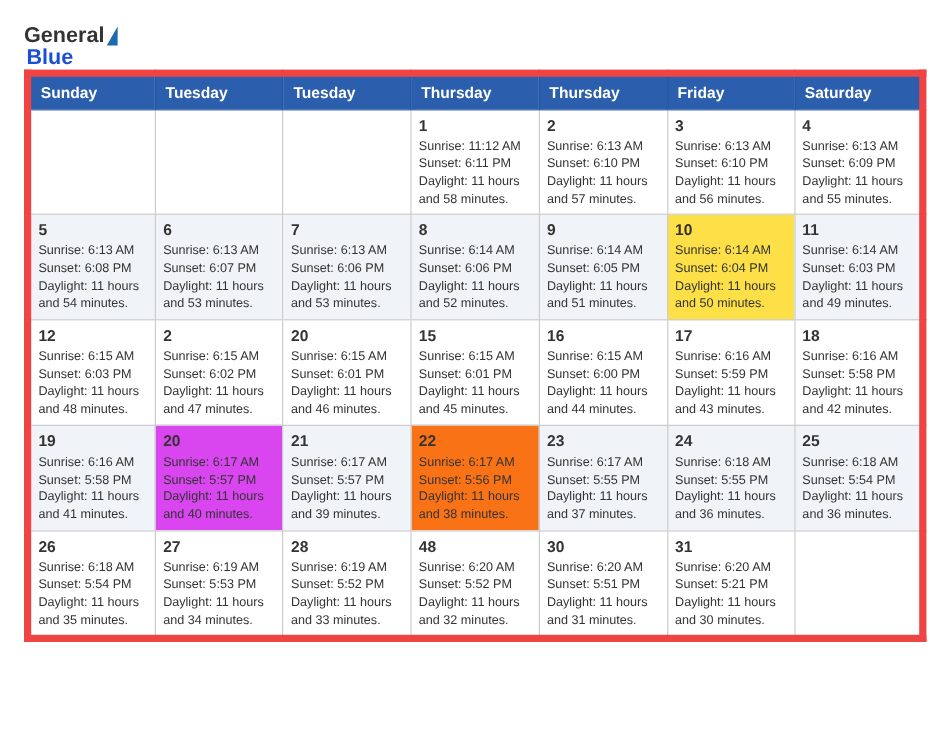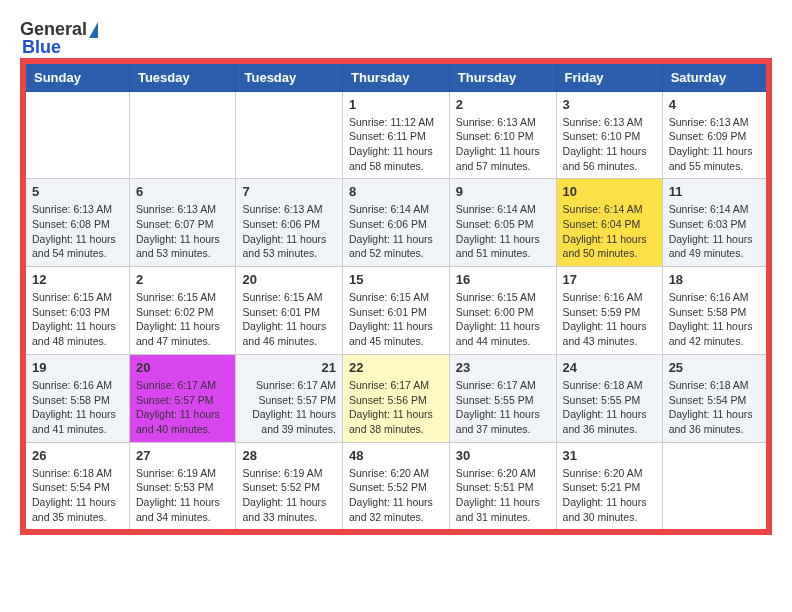--- a/index.html
+++ b/index.html
@@ -226,27 +226,27 @@
           <div class="day-info" style="white-space: pre-line;">Sunrise: 6:16 AM
 Sunset: 5:58 PM
 Daylight: 11 hours and 41 minutes.</div>
         </td>
         <td style="background-color: #d946ef;">
           <span class="day-number">20</span>
           <div class="day-info" style="white-space: pre-line;">Sunrise: 6:17 AM
 Sunset: 5:57 PM
 Daylight: 11 hours and 40 minutes.</div>
         </td>
-        <td style="background-color: rgb(240, 244, 248); text-align: right;">
+        <td style="background-color: rgb(240, 244, 248);">
           <span class="day-number">21</span>
           <div class="day-info" style="white-space: pre-line;">Sunrise: 6:17 AM
 Sunset: 5:57 PM
 Daylight: 11 hours and 39 minutes.</div>
         </td>
-        <td style="background-color: #fef9c3;">
+        <td style="background-color: #f97316;">
           <span class="day-number">22</span>
           <div class="day-info" style="white-space: pre-line;">Sunrise: 6:17 AM
 Sunset: 5:56 PM
 Daylight: 11 hours and 38 minutes.</div>
         </td>
         <td style="background-color: rgb(240, 244, 248);">
           <span class="day-number">23</span>
           <div class="day-info" style="white-space: pre-line;">Sunrise: 6:17 AM
 Sunset: 5:55 PM
 Daylight: 11 hours and 37 minutes.</div>

